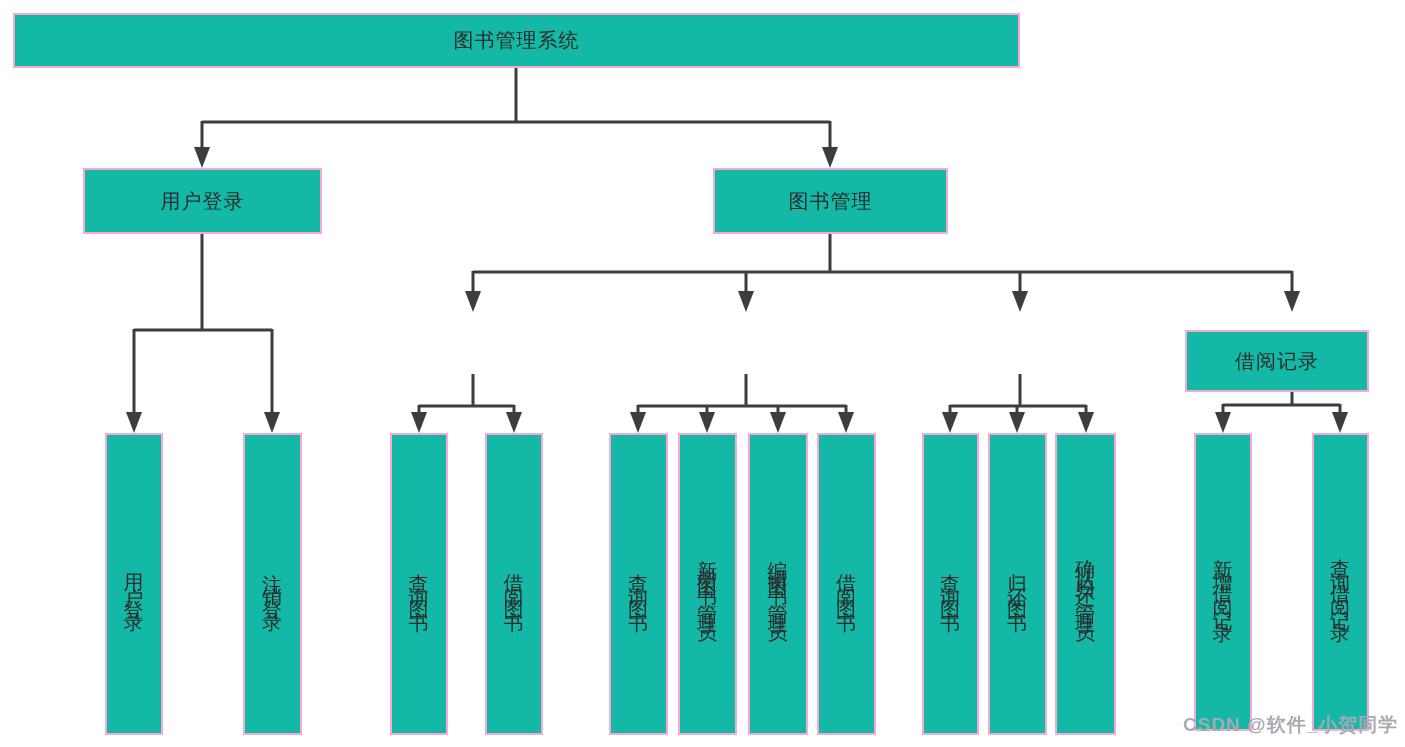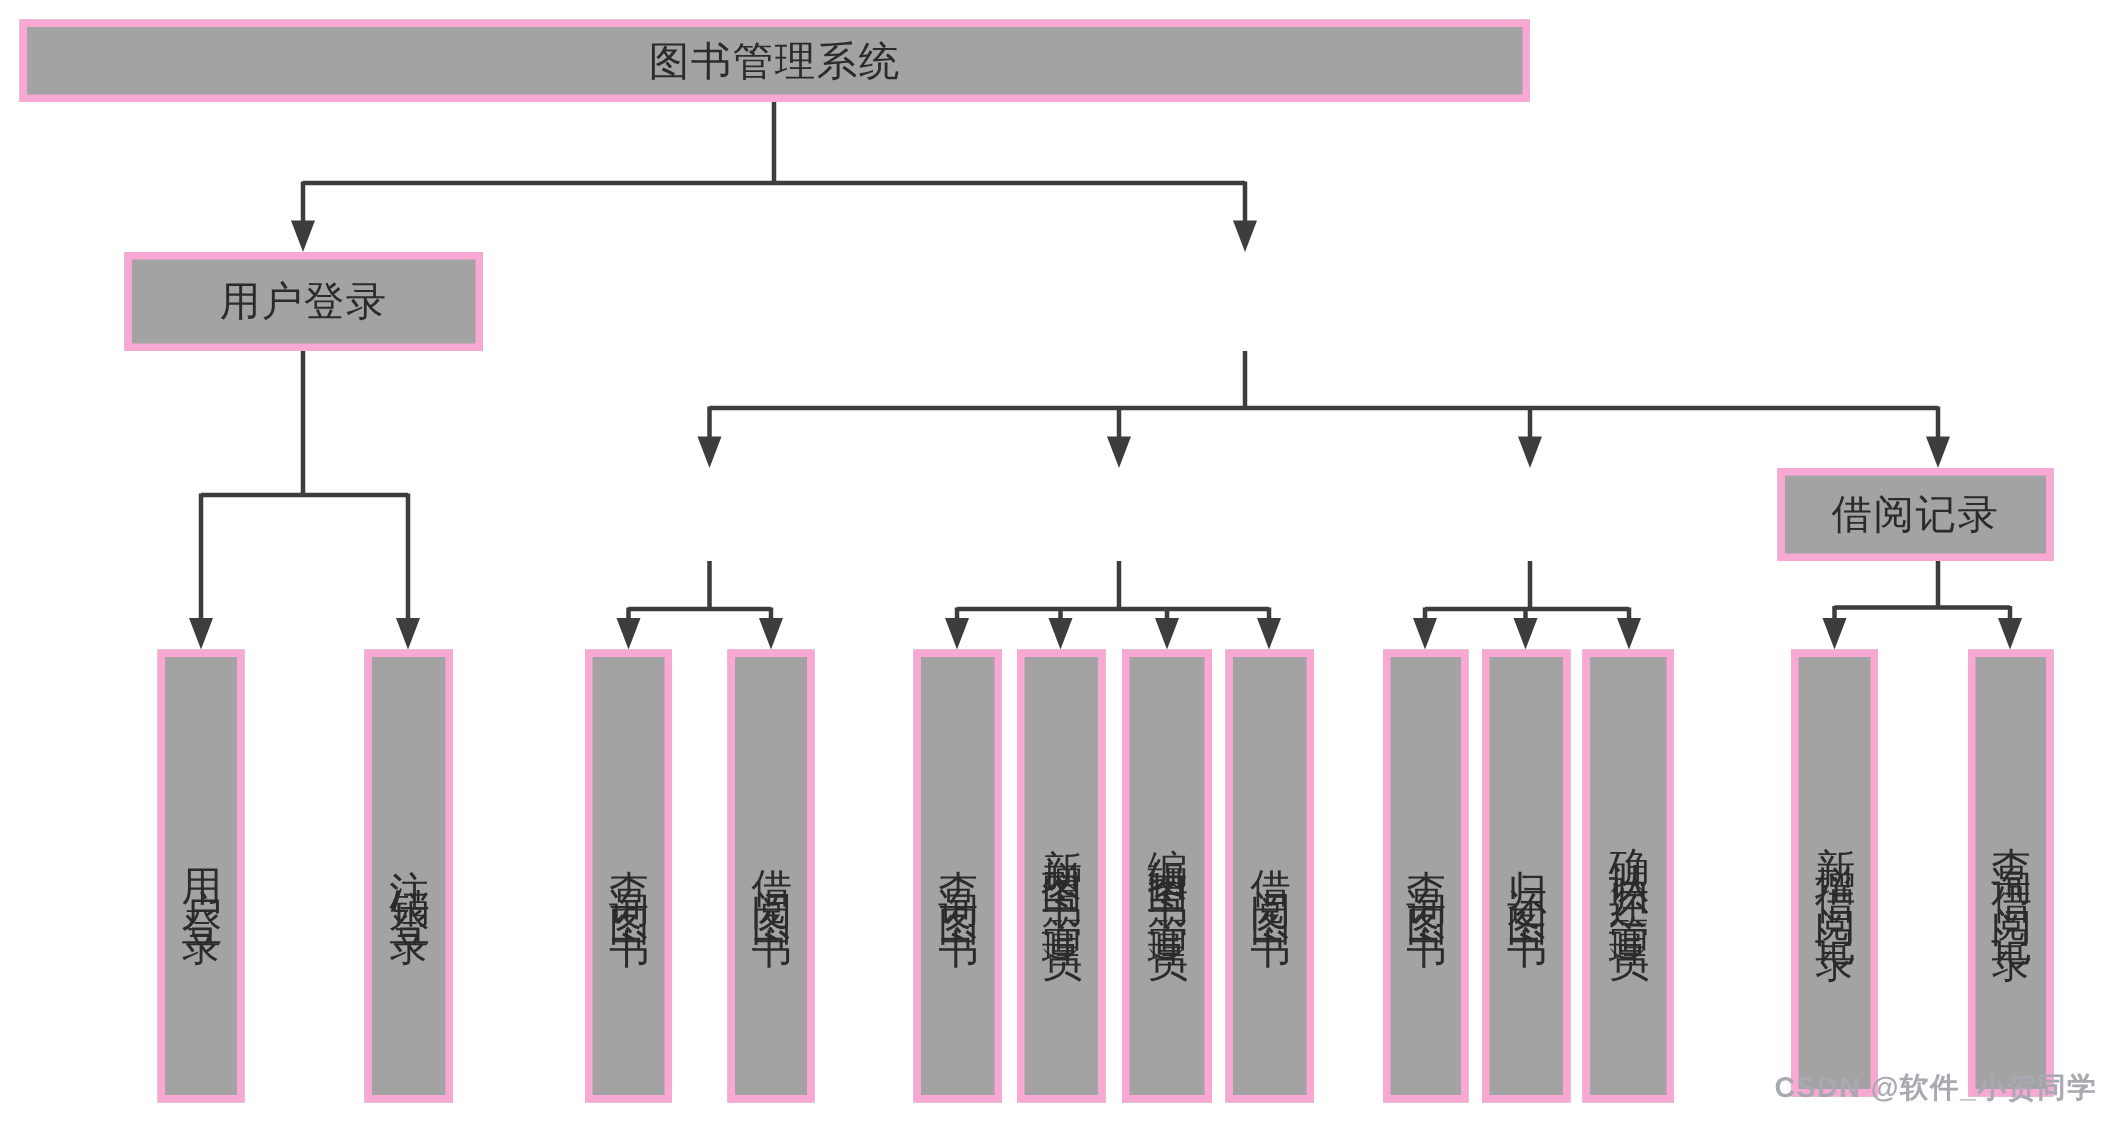--- a/index.html
+++ b/index.html
@@ -4,23 +4,23 @@
 <style>
   html,body{margin:0;padding:0;background:#ffffff;}
   .canvas{
     position:relative;width:1405px;height:747px;background:#ffffff;
     font-family:"Liberation Sans","DejaVu Sans",sans-serif;overflow:hidden;
   }
   .wires{position:absolute;left:0;top:0;z-index:1;}
   .wires path, .wires line{stroke:#3d3d3d;stroke-width:3;fill:none;}
   .wires polygon{fill:#3d3d3d;stroke:none;}
   .node{
-    position:absolute;box-sizing:border-box;border:5px solid #f9a8d4;background:#a3a3a3;
+    position:absolute;box-sizing:border-box;border:2px solid #f9a8d4;background:#14b8a6;
     display:flex;align-items:center;justify-content:center;
-    color:#2b2b2b;font-size:27px;z-index:2;
+    color:#2b2b2b;font-size:20px;z-index:2;
   }
   .node.h span{letter-spacing:1px;white-space:nowrap;}
   .node.v span{
     writing-mode:vertical-rl;text-orientation:mixed;
     letter-spacing:13px;white-space:nowrap;line-height:1;
   }
   .node.v span.tight{letter-spacing:9px;}
   .watermark{
     position:absolute;left:1183px;top:712px;z-index:3;
     font-size:19px;color:#a9a9b2;letter-spacing:1px;white-space:nowrap;font-weight:bold;
@@ -86,22 +86,25 @@
     <polygon points="1332,412 1348,412 1340,433"></polygon>
   </svg>
 
   <div class="node h" style="left:13px;top:13px;width:1007px;height:55px">
     <span>图书管理系统</span>
   </div>
 
   <div class="node h" style="left:83px;top:168px;width:239px;height:66px">
     <span>用户登录</span>
   </div>
+  <div class="node h" style="left:713px;top:168px;width:235px;height:66px">
+    <span>图书管理</span>
+  </div>
 
-  <div class="node h" style="left:1185px;top:312px;width:184px;height:62px">
+  <div class="node h" style="left:1185px;top:330px;width:184px;height:62px">
     <span>借阅记录</span>
   </div>
 
   <div class="node v" style="left:105px;top:433px;width:58px;height:302px">
     <span>用户登录</span>
   </div>
   <div class="node v" style="left:243px;top:433px;width:59px;height:302px">
     <span>注销登录</span>
   </div>
 

